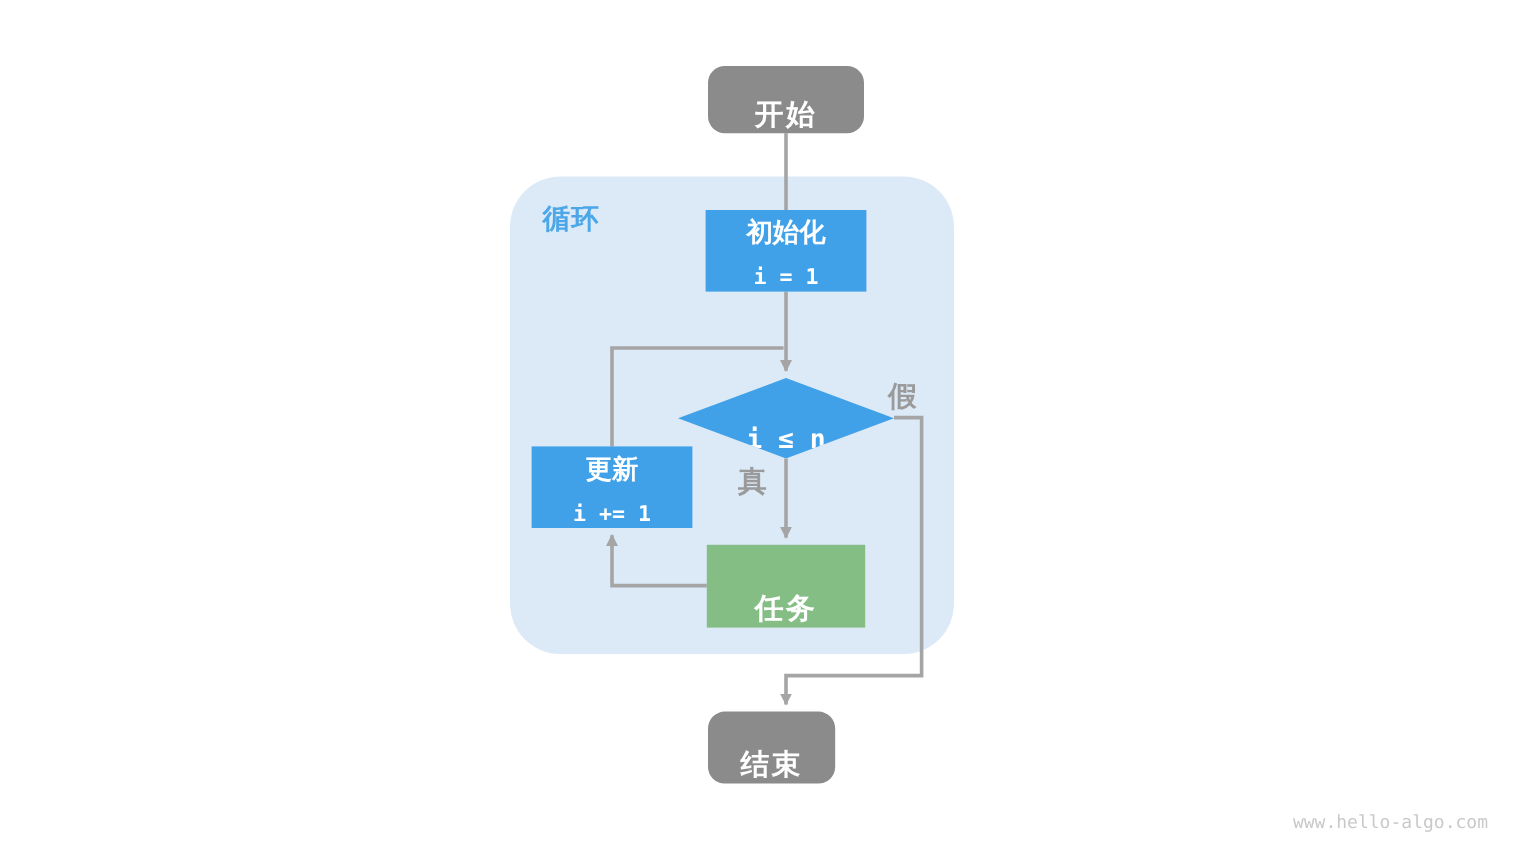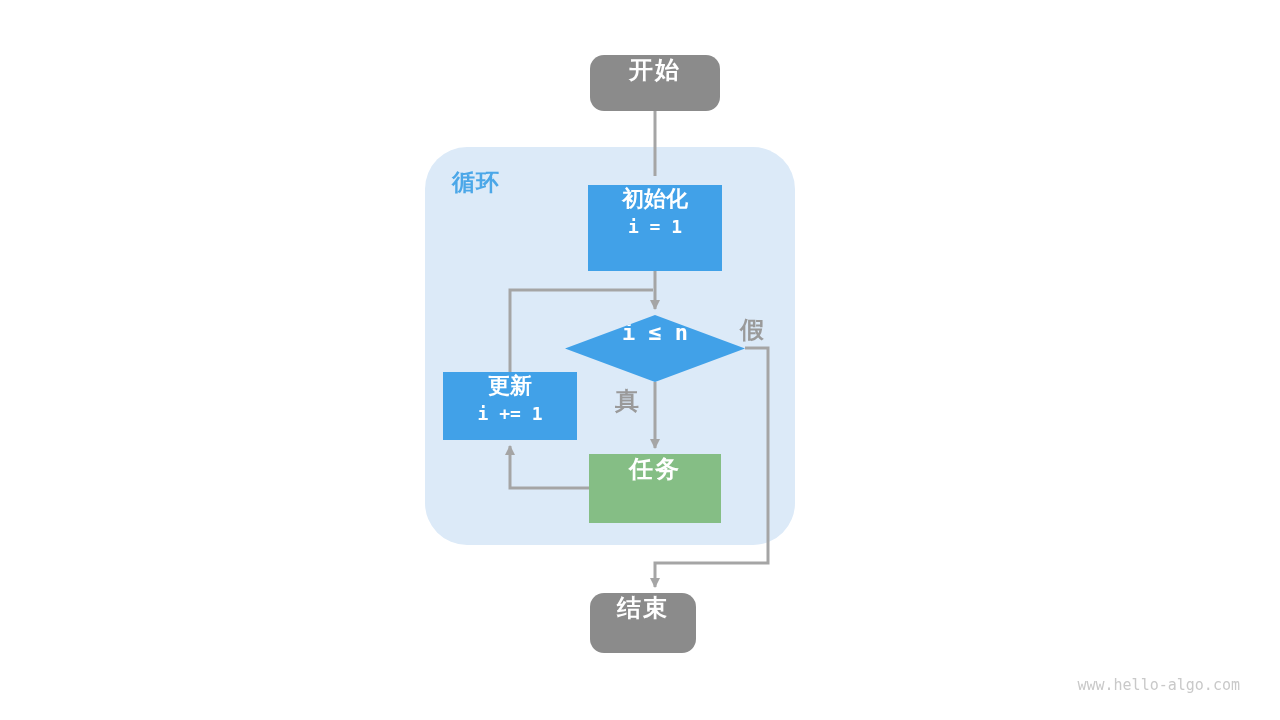--- a/index.html
+++ b/index.html
@@ -23,37 +23,37 @@
     background:var(--container-blue);border-radius:42px;
   }
   .loop-label{
     position:absolute;left:452px;top:167px;
     font-size:23px;font-weight:bold;color:var(--loop-label-blue);
     letter-spacing:1px;
   }
 
   .node{
     position:absolute;display:flex;flex-direction:column;
-    align-items:center;justify-content:flex-start;color:var(--white);
+    align-items:center;justify-content:flex-end;color:var(--white);
     text-align:center;
   }
   .node .title{font-size:22px;font-weight:bold;line-height:1.25;}
   .node .code{font-family:"DejaVu Sans Mono", monospace;font-size:18px;
-    font-weight:bold;line-height:1.3;margin-top:2px;}
+    font-weight:bold;line-height:1.3;margin-top:12px;}
 
   .terminal{
     background:var(--node-gray);border-radius:14px;
     width:130px;height:56px;
   }
   .terminal .title{font-size:24px;letter-spacing:2px;}
 
   .node-start{left:590px;top:55px;}
   .node-end{left:590px;top:593px;width:106px;height:60px;}
 
-  .node-init{left:588px;top:185px;width:134px;height:86px;background:var(--node-blue);}
+  .node-init{left:588px;top:175px;width:134px;height:68px;background:var(--node-blue);}
   .node-update{left:443px;top:372px;width:134px;height:68px;background:var(--node-blue);}
   .node-task{left:589px;top:454px;width:132px;height:69px;background:var(--node-green);}
   .node-task .title{font-size:24px;letter-spacing:2px;}
 
   .node-condition{
     left:565px;top:315px;width:180px;height:67px;background:var(--node-blue);
     clip-path:polygon(0 50%, 50% 0, 100% 50%, 50% 100%);
   }
   .node-condition .code{font-size:22px;margin-top:4px;}
 

